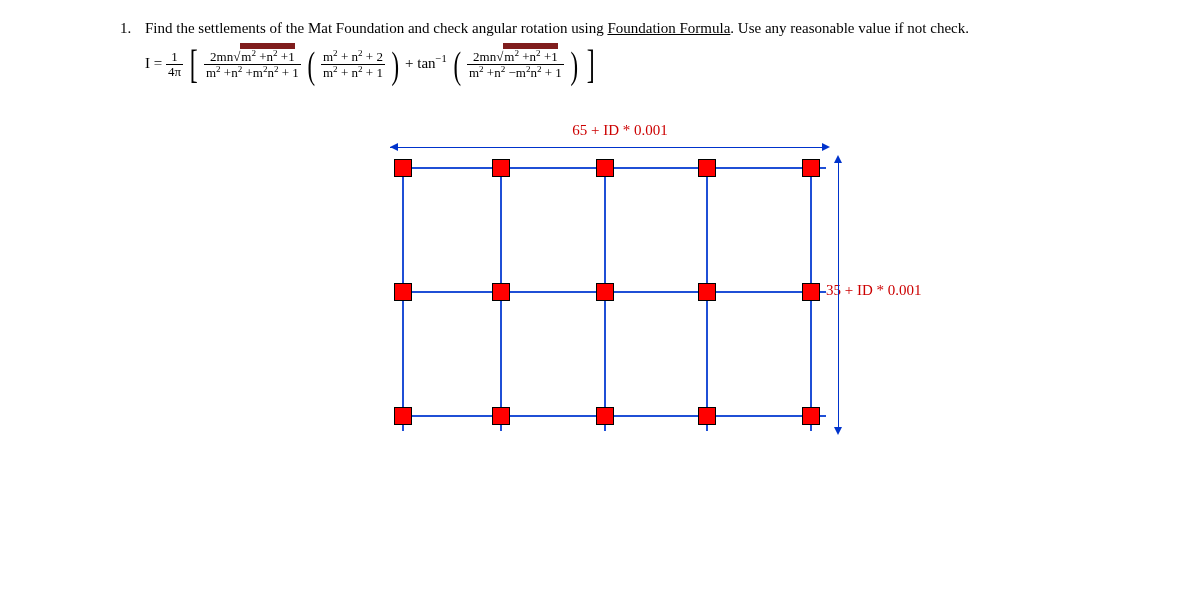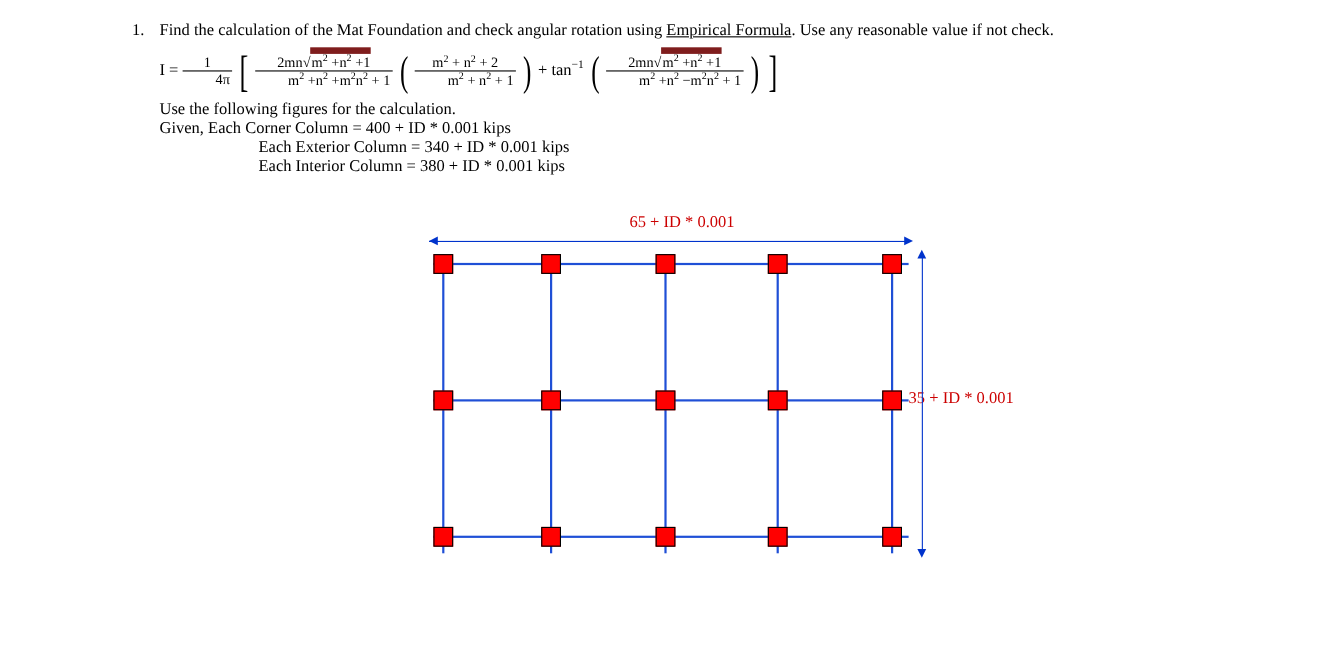--- a/index.html
+++ b/index.html
@@ -149,21 +149,20 @@
     line-height: 1.05;
   }
   .frac .num {
     display: block;
     border-bottom: 1px solid #000;
     padding: 0 2px;
   }
   .frac .den {
     display: block;
     padding: 0 2px;
-    margin-left: 28px;
   }
   .bigbrack-l, .bigbrack-r {
     font-size: 40px;
     vertical-align: middle;
     display: inline-block;
     transform: scaleX(0.6);
   }
   .paren-l, .paren-r {
     font-size: 38px;
     vertical-align: middle;
@@ -177,21 +176,21 @@
   sup { font-size: 0.7em; }
   .radical { font-size: 1em; vertical-align: 0; }
 </style>
 </head>
 <body>
 
 <div class="content">
   <div class="question-line">
     <div class="qnum">1.</div>
     <div>
-      <span>Find the calculation of the Mat Foundation and check angular rotation using </span><span class="underline">Empirical Formula</span><span>. Use any reasonable value if not check.</span>
+      <span>Find the settlements of the Mat Foundation and check angular rotation using </span><span class="underline">Foundation Formula</span><span>. Use any reasonable value if not check.</span>
     </div>
   </div>
 
   <div class="formula-row math">
     <span>I =</span>
     <span class="frac">
       <span class="num">1</span>
       <span class="den">4π</span>
     </span>
     <span class="bigbrack-l">[</span>
@@ -208,26 +207,20 @@
     <span>+ tan</span><sup>−1</sup>
     <span class="paren-l">(</span>
     <span class="frac">
       <span class="num">2mn<span class="radical">√</span><span class="sqrt">m<sup>2</sup> +n<sup>2</sup> +1</span></span>
       <span class="den">m<sup>2</sup> +n<sup>2</sup> −m<sup>2</sup>n<sup>2</sup> + 1</span>
     </span>
     <span class="paren-r">)</span>
     <span class="bigbrack-r">]</span>
   </div>
 
-  <div class="given-block">
-    <div>Use the following figures for the calculation.</div>
-    <div>Given, Each Corner Column = 400 + ID * 0.001 kips</div>
-    <div class="indent-more">Each Exterior Column = 340 + ID * 0.001 kips</div>
-    <div class="indent-more">Each Interior Column = 380 + ID * 0.001 kips</div>
-  </div>
 
   <div class="diagram-wrap">
     <div class="top-label">65 + ID * 0.001</div>
     <div class="arrow-top">
         <span class="tail"></span>
       </div>
     <div class="right-label">35 + ID * 0.001</div>
 
     <div class="grid-area">
       <div class="arrow-right">

